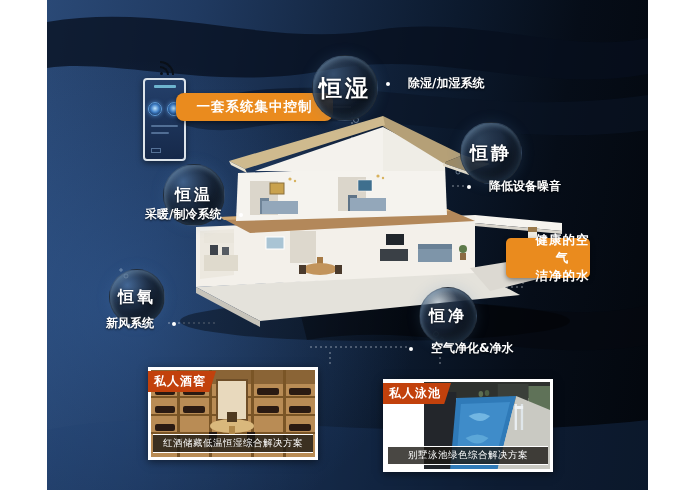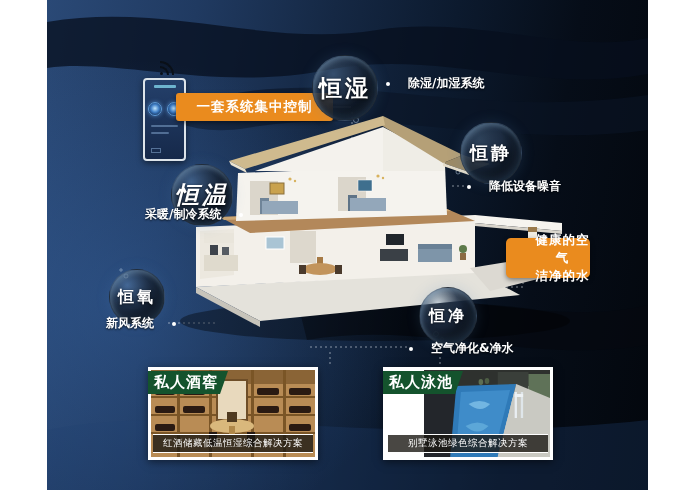--- a/index.html
+++ b/index.html
@@ -34,60 +34,60 @@
   
   .wifi { position:absolute; left:113px; top:61px; width:18px; height:14px; }
   .wifi span { position:absolute; border:solid #0a1018; border-width:2px 2px 0 0; border-radius:0 100% 0 0; }
   .wifi .a1 { width:14px; height:14px; left:0; bottom:0; }
   .wifi .a2 { width:9px; height:9px; left:0; bottom:0; }
   .wifi .a3 { width:3px; height:3px; left:0; bottom:0; background:#0a1018; border-radius:50%; border:none; }
 
   .tag-orange {
     position:absolute; background:#ea8b1e; color:#fff; font-weight:bold;
     display:flex; align-items:center; justify-content:center; text-align:center;
-    border-radius:3px; box-shadow:0 2px 5px rgba(0,0,0,.45); letter-spacing:1px;
+    border-radius:8px; box-shadow:0 2px 5px rgba(0,0,0,.45); letter-spacing:1px;
   }
   .ctrl-label { left:129px; top:93px; width:157px; height:28px; font-size:13.5px; }
   .callout { left:459px; top:238px; width:84px; height:40px; font-size:12.5px; line-height:1.45; border-radius:5px;padding-left:29px; }
 
   
   .bubble {
     position:absolute; border-radius:50%;
     display:flex; align-items:center; justify-content:center;
     color:#fff; font-weight:bold; letter-spacing:3px; text-shadow:0 1px 3px rgba(0,0,0,.7);
     background:radial-gradient(circle at 32% 28%, rgba(130,170,210,.30) 0%, rgba(32,48,70,.88) 36%, rgba(5,9,15,.97) 72%);
     border:1px solid rgba(145,180,215,.20);
     box-shadow:inset 2px 3px 5px rgba(175,215,245,.30), inset -3px -5px 9px rgba(95,145,195,.25), 0 0 14px rgba(80,130,185,.18);
   }
   .b-hengshi { left:265px; top:55px;  width:66px; height:66px; font-size:23px; }
   .b-hengjing{ left:413px; top:122px; width:62px; height:62px; font-size:18px; }
-  .b-hengwen { left:124px; top:164px; width:62px; height:62px; font-size:24px;font-style:italic; }
+  .b-hengwen { left:116px; top:164px; width:62px; height:62px; font-size:16px; }
   .b-hengyang{ left:62px;  top:269px; width:56px; height:56px; font-size:16px;align-items:center; }
   .b-hengjing2{left:372px; top:287px; width:58px; height:58px; font-size:16px; }
 
   .note {
     position:absolute; display:flex; align-items:center; gap:18px;
     color:#fff; font-size:12px; font-weight:bold; white-space:nowrap; text-shadow:0 1px 2px rgba(0,0,0,.8);
   }
   .note .dot { width:4px; height:4px; background:#fff; border-radius:50%; flex:0 0 auto; }
   .n0 { left:339px; top:75px; }
   .n1 { left:420px; top:178px; }
   .n2 { left:98px;  top:206px; }
   .n3 { left:59px;  top:315px; }
   .n4 { left:362px; top:340px; }
 
   
   .card { position:absolute; width:170px; height:93px; background:#ffffff; padding:3px; box-shadow:0 2px 8px rgba(0,0,0,.5); }
   .card-wine { left:101px; top:367px; }
-  .card-pool { left:336px; top:367px;padding-left:41px; }
+  .card-pool { left:336px; top:379px;padding-left:41px; }
   .card .photo { position:relative; width:100%; height:100%; overflow:hidden; }
   .card .photo svg { display:block; width:100%; height:100%; }
   .card .tagchip {
-    position:absolute; left:0; top:4px; background:#14532d; color:#fff;
-    font-size:15px; font-weight:bold; padding:2px 10px 2px 6px; letter-spacing:1px;
+    position:absolute; left:0; top:4px; background:#c2410c; color:#fff;
+    font-size:12px; font-weight:bold; padding:2px 10px 2px 6px; letter-spacing:1px;
     clip-path:polygon(0 0, 100% 0, 90% 100%, 0 100%);
   }
   .card .caption {
     position:absolute; left:5px; right:5px; bottom:7px;
     background:rgba(28,25,20,.80); border-top:1px solid #fff; border-bottom:1px solid #fff;
     color:#fff; font-size:9.5px; font-weight:normal; text-align:center; padding:2px 0; letter-spacing:.5px;
   }
 
   .house { position:absolute; left:123px; top:103px; width:400px; height:265px; }
   .lines { position:absolute; inset:0; }

